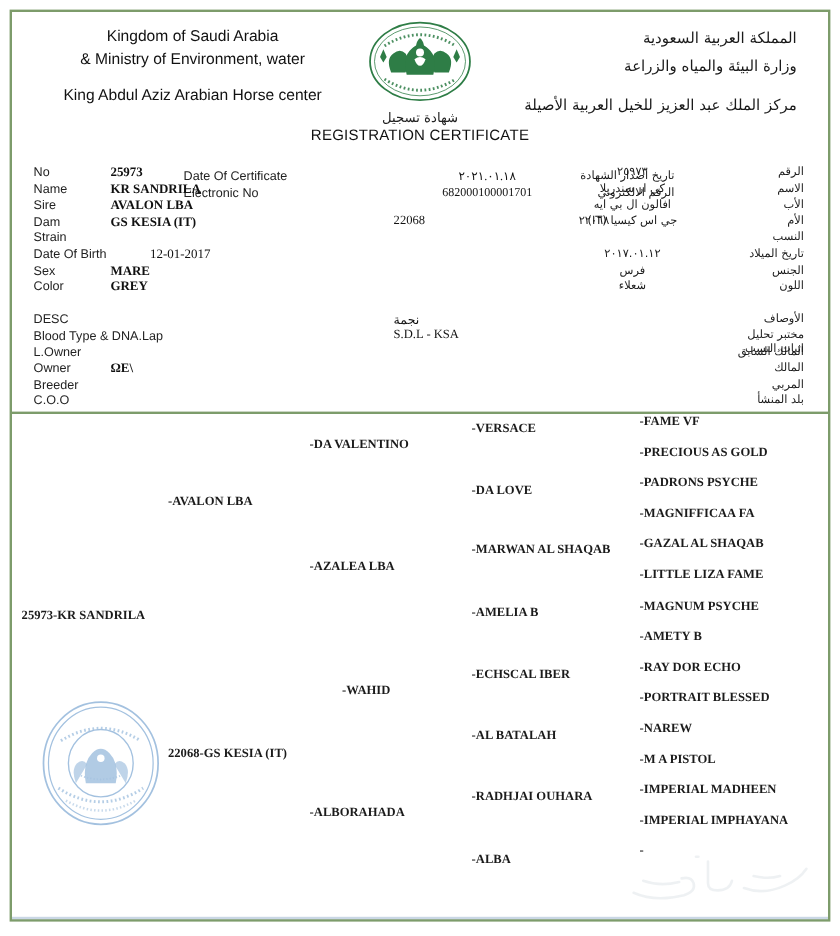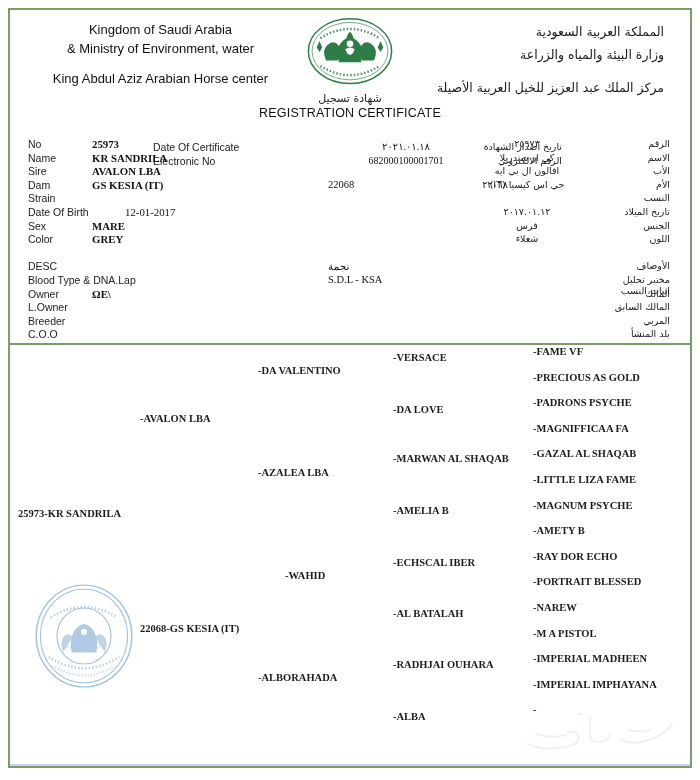--- a/index.html
+++ b/index.html
@@ -245,32 +245,32 @@
           <span class="lbl-ar">الأوصاف</span>
         </div>
         <div class="frow">
           <span class="lbl-en">Blood Type &amp; DNA.Lap</span>
           <span class="val-en"></span>
           <span class="val-mid">S.D.L - KSA</span>
           <span class="val-ar"></span>
           <span class="lbl-ar">مختبر تحليل اثبات النسب</span>
         </div>
         <div class="frow">
+          <span class="lbl-en">L.Owner</span>
+          <span class="val-en"></span>
+          <span class="val-mid"></span>
+          <span class="val-ar"></span>
+          <span class="lbl-ar">المالك السابق</span>
+        </div>
+        <div class="frow">
           <span class="lbl-en">Owner</span>
           <span class="val-en">ΩΕ\</span>
           <span class="val-mid"></span>
           <span class="val-ar"></span>
           <span class="lbl-ar">المالك</span>
-        </div>
-        <div class="frow">
-          <span class="lbl-en">L.Owner</span>
-          <span class="val-en"></span>
-          <span class="val-mid"></span>
-          <span class="val-ar"></span>
-          <span class="lbl-ar">المالك السابق</span>
         </div>
         <div class="frow">
           <span class="lbl-en">Breeder</span>
           <span class="val-en"></span>
           <span class="val-mid"></span>
           <span class="val-ar"></span>
           <span class="lbl-ar">المربي</span>
         </div>
         <div class="frow">
           <span class="lbl-en">C.O.O</span>

